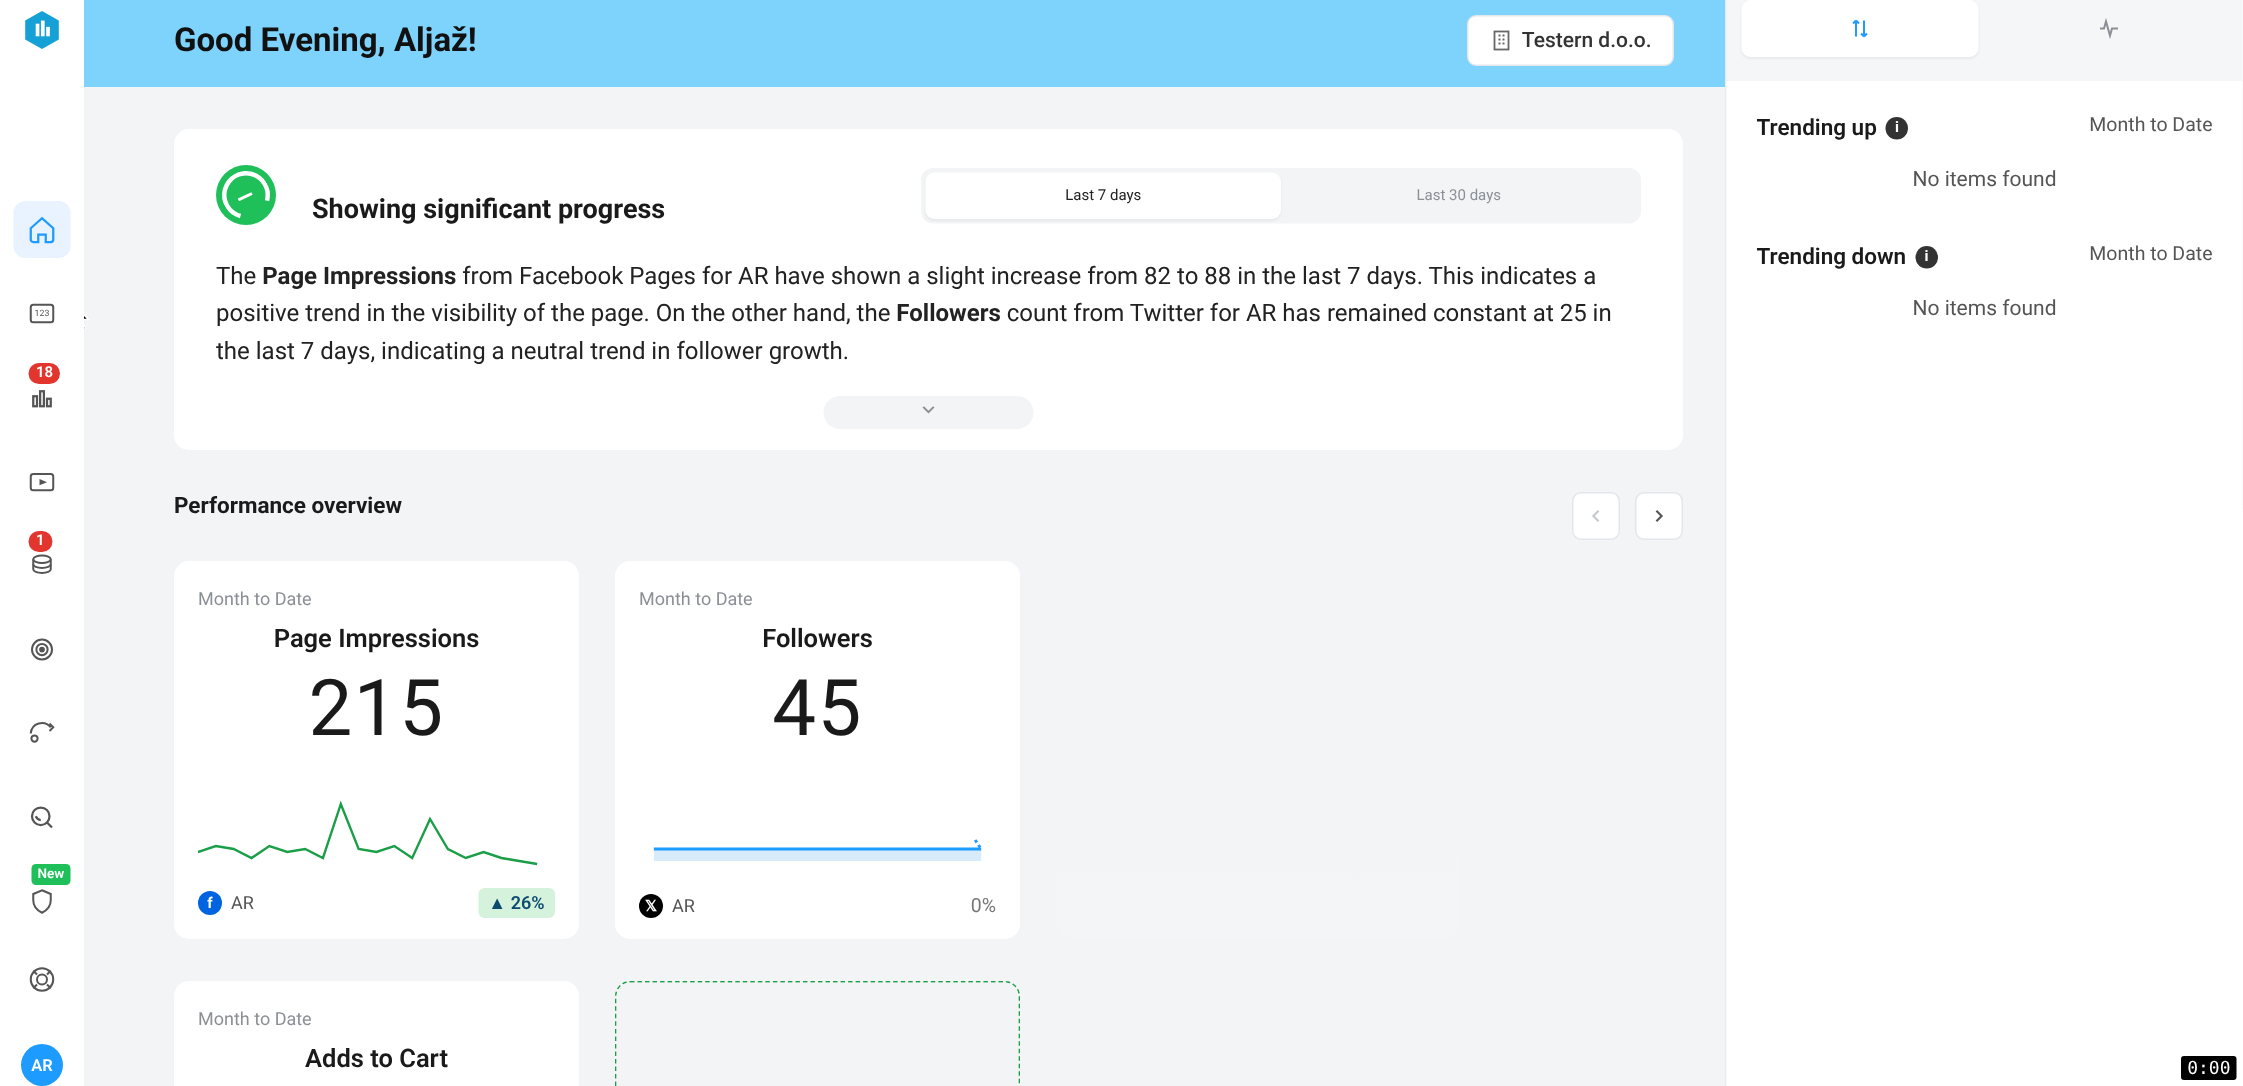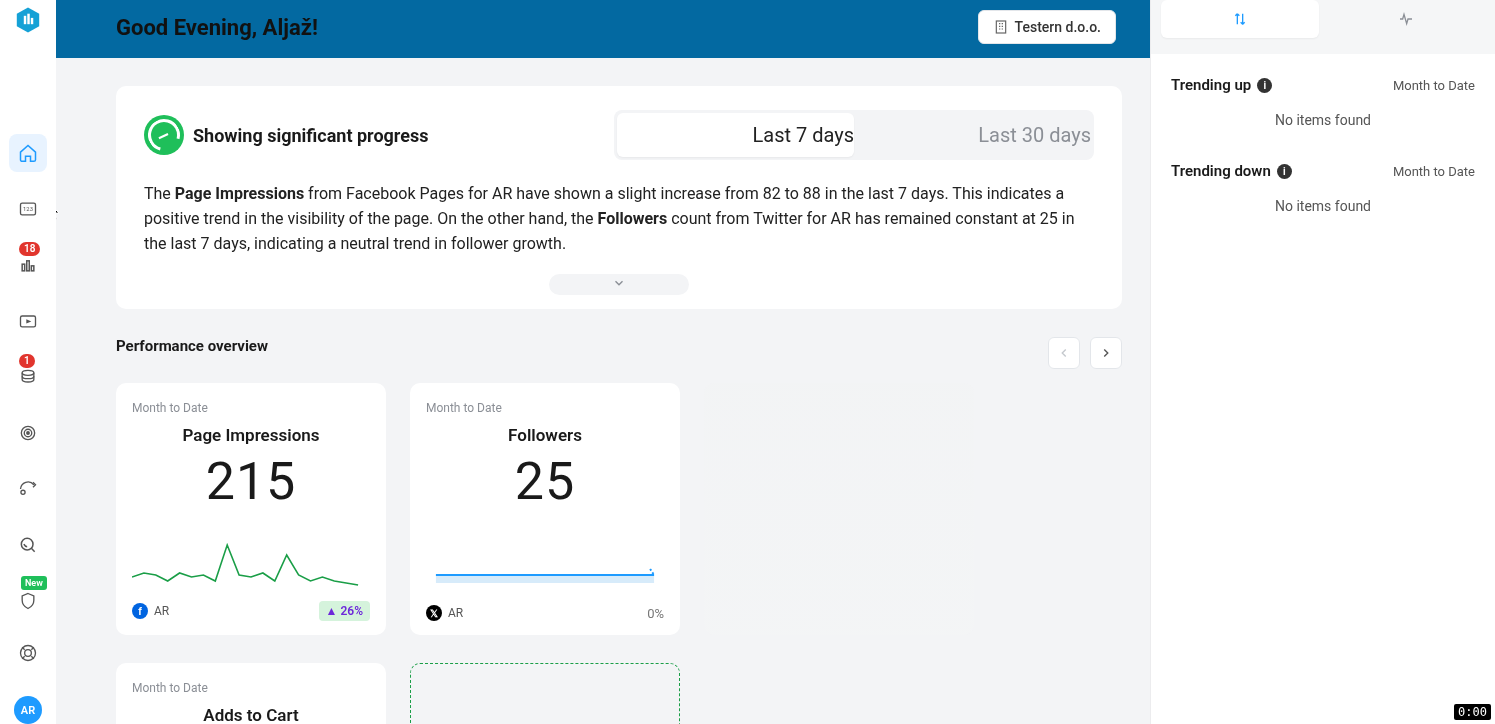--- a/index.html
+++ b/index.html
@@ -58,21 +58,21 @@
     position:relative; top:6px;
   }
 
   
   .main-col {
     flex:1; display:flex; flex-direction:column;
     background:#f3f4f6;
     min-width:0;
   }
   .header-bar {
-    background:#0369a1;
+    background:#7dd3fc;
     padding:10px 34px 14px 60px;
     display:flex; align-items:center; justify-content:space-between;text-align:right;
   }
   .greeting { font-size:22px; font-weight:700; color:#111; }
   .org-selector {
     border:1px solid #e3e6ea; border-radius:6px;
     padding:8px 14px; display:flex; align-items:center; gap:6px;
     font-size:14px; font-weight:500; color:#333; cursor:pointer;
     background:#fff;
   }
@@ -85,41 +85,41 @@
   
   .insight-card {
     background:#fff; border-radius:10px;
     padding:24px 28px 10px 28px;
     margin-bottom:28px;
   }
   .insight-head {
     display:flex; align-items:center; justify-content:space-between;
     margin-bottom:22px;
   }
-  .insight-title-wrap { display:flex; align-items:center; gap:9px; }
+  .insight-title-wrap { display:flex; align-items:flex-end; gap:24px; }
   .gauge-icon {
     width:40px; height:40px; border-radius:50%;
     background:#1fbf5a; display:flex; align-items:center; justify-content:center;
     position:relative;
   }
   .gauge-icon::before{
     content:""; position:absolute; inset:4px; border:3px solid #fff; border-radius:50%;
     border-bottom-color:transparent; transform:rotate(-30deg);
   }
   .gauge-needle{
     position:absolute; width:10px; height:2px; background:#fff; top:18px; left:14px;
     transform:rotate(-25deg); transform-origin:right center;
   }
   .insight-title { font-size:18px; font-weight:700; }
   .range-toggle {
     display:flex; background:#f3f4f6; border-radius:8px; padding:3px;
     width:480px;
   }
   .range-btn {
-    flex:1; text-align:right; padding:10px 0; font-size:20px;
+    flex:1; text-align:center; padding:10px 0; font-size:10px;
     border-radius:6px; cursor:pointer; color:#8b8f96;
   }
   .range-btn.active { background:#fff; color:#222; box-shadow:0 1px 2px rgba(0,0,0,0.05); }
   .insight-body { font-size:16px; line-height:1.55; color:#222; margin-bottom:18px; }
   .insight-body b { font-weight:700; }
   .expand-bar {
     width:140px; margin:0 auto 4px auto; text-align:center;
     background:#f3f4f6; border-radius:12px; padding:2px 0; cursor:pointer;
     color:#8b8f96; font-size:14px;
   }
@@ -154,21 +154,21 @@
   .metric-name { font-size:17px; font-weight:600; text-align:center; margin-bottom:6px; }
   .metric-value { font-size:52px; font-weight:400; text-align:center; letter-spacing:1px; margin-bottom:8px; }
   .spark-area { flex:1; display:flex; align-items:flex-end; }
   .spark-area svg { width:100%; height:60px; }
   .metric-foot { display:flex; align-items:center; justify-content:space-between; margin-top:8px; }
   .source { display:flex; align-items:center; gap:6px; font-size:12px; color:#555; }
   .src-icon { width:16px; height:16px; border-radius:50%; display:flex; align-items:center; justify-content:center; font-size:10px; font-weight:700; }
   .src-fb { background:#0064e0; color:#fff; }
   .src-x { background:#000; color:#fff; }
   .delta-chip {
-    background:#d5f3dc; color:#6d28d9; font-size:12px; font-weight:600;
+    background:#d5f3dc; color:#0c4a6e; font-size:12px; font-weight:600;
     padding:3px 7px; border-radius:4px;
   }
   .delta-flat { font-size:13px; color:#777; }
 
   .placeholder-card {
     border:1px dashed #1a9e47; border-radius:10px;
     min-height:120px;
   }
 
   
@@ -178,21 +178,21 @@
   }
   .tabrow { display:flex; padding:0 10px; gap:8px; }
   .rtab {
     flex:1; height:38px; border-radius:6px;
     display:flex; align-items:center; justify-content:center;
     cursor:pointer; color:#8b8f96;
   }
   .rtab.active { background:#fff; color:#1e9bff; box-shadow:0 1px 2px rgba(0,0,0,0.05); }
   .trend-section { background:#fff; margin-top:16px; padding:22px 20px; flex:1; }
   .trend-block { margin-bottom:34px; }
-  .trend-head { display:flex; justify-content:space-between; align-items:center; margin-bottom:18px; }
+  .trend-head { display:flex; justify-content:space-between; align-items:flex-start; margin-bottom:18px; }
   .trend-label { font-size:15px; font-weight:600; display:flex; align-items:center; gap:6px; }
   .info-dot{
     width:15px; height:15px; border-radius:50%; background:#333; color:#fff;
     font-size:10px; font-weight:700; display:inline-flex; align-items:center; justify-content:center;
   }
   .trend-range { font-size:13px; color:#555; }
   .trend-empty { text-align:center; color:#555; font-size:14px; }
 
   
   .video-timer {
@@ -361,21 +361,21 @@
               <span class="src-icon src-fb">f</span>
               <span>AR</span>
             </div>
             <span class="delta-chip">▲ 26%</span>
           </div>
         </div>
 
         <div class="metric-card">
           <div class="metric-period">Month to Date</div>
           <div class="metric-name">Followers</div>
-          <div class="metric-value">25</div>
+          <div class="metric-value">45</div>
           <div class="spark-area">
             <svg viewBox="0 0 240 60" preserveAspectRatio="none">
               <rect x="10" y="38" width="220" height="8" fill="#d7ebfa"></rect>
               <line x1="10" y1="38" x2="230" y2="38" stroke="#1e9bff" stroke-width="2"></line>
               <line x1="226" y1="32" x2="230" y2="38" stroke="#1e9bff" stroke-width="2" stroke-dasharray="2 2"></line>
             </svg>
           </div>
           <div class="metric-foot">
             <div class="source">
               <span class="src-icon src-x">𝕏</span>

